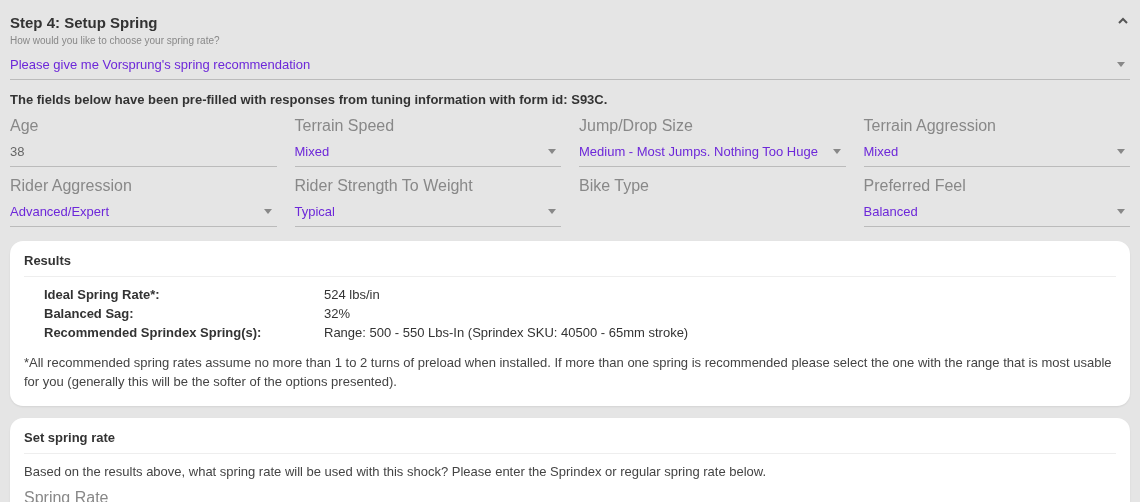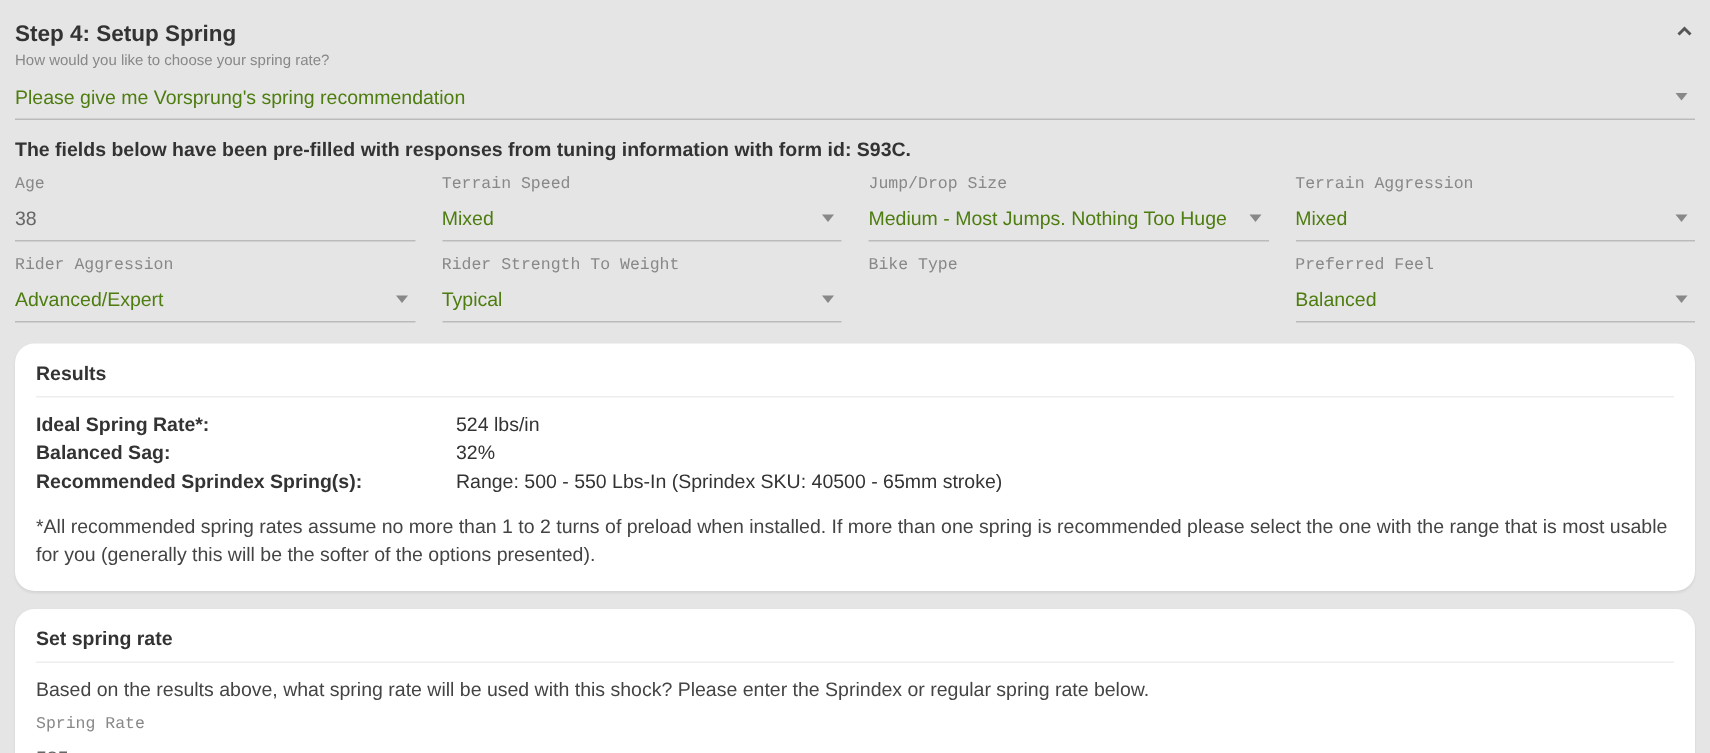--- a/index.html
+++ b/index.html
@@ -39,34 +39,33 @@
     gap: 18px;
     margin-bottom: 8px;
   }
   .field {
     flex: 1;
     display: flex;
     flex-direction: column;
   }
   .field.full { flex: 1 1 100%; }
   .field-label {
-    font-size: 11px;
+    font-size: 16px;
     color: #888;
     margin-bottom: 2px;
-    font-family: Liberation Mono, monospace;
   }
   .select-box {
     height: 30px;
     border-bottom: 1px solid #bbb;
     display: flex;
     align-items: center;
     justify-content: space-between;
     padding: 0 4px 0 0;
     cursor: pointer;
-    color: #4d7c0f;
+    color: #6d28d9;
     font-size: 13px;
   }
   .select-box .caret svg { width: 10px; height: 10px; fill: #888; }
   .input-box {
     height: 30px;
     border: none;
     border-bottom: 1px solid #bbb;
     background: transparent;
     color: #666;
     font-size: 13px;
@@ -101,20 +100,21 @@
     margin-bottom: 10px;
   }
   .result-row {
     display: flex;
     margin-bottom: 4px;
   }
   .result-label {
     font-weight: bold;
     width: 280px;
     color: #333;
+    margin-left: 20px;
   }
   .result-value {
     color: #333;
   }
   .note {
     margin-top: 14px;
     color: #444;
     line-height: 1.45;
   }
   .set-desc {

